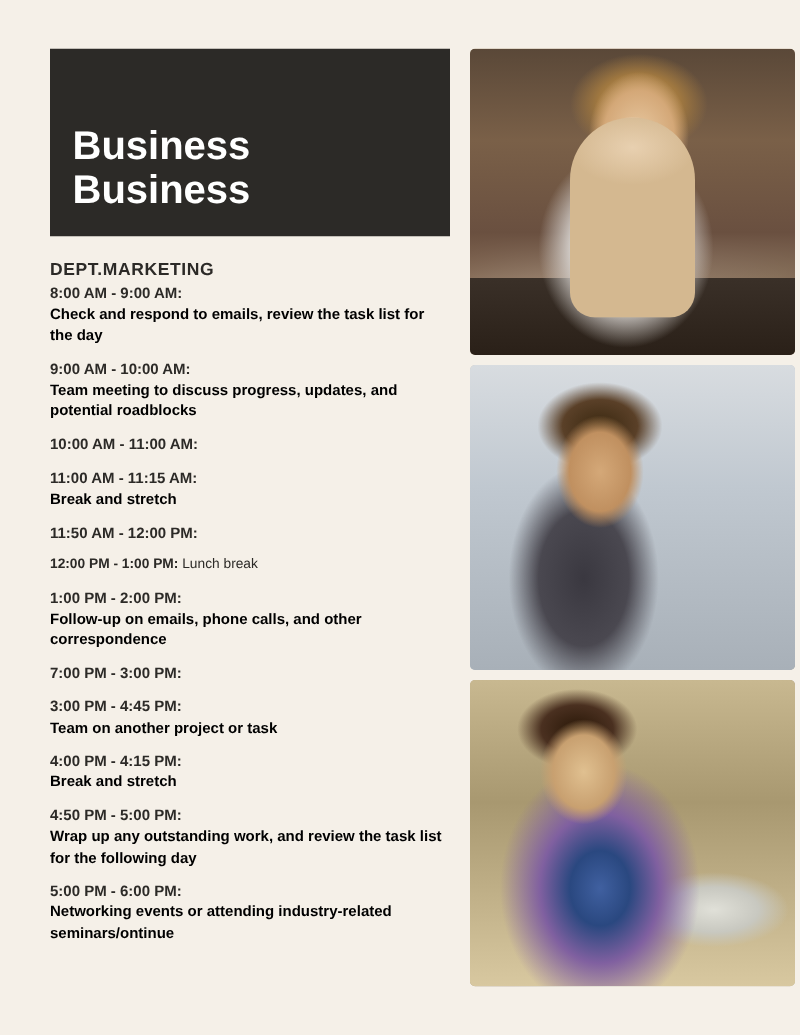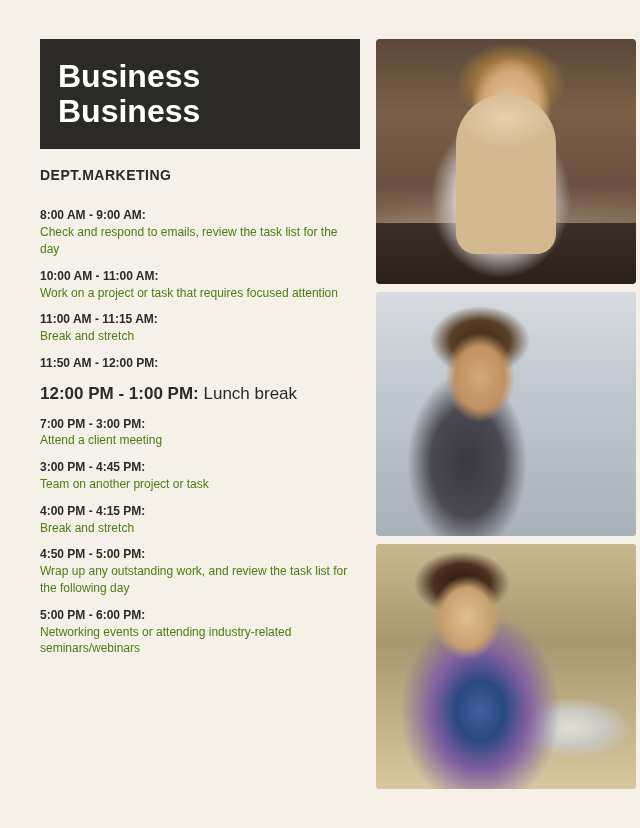--- a/index.html
+++ b/index.html
@@ -32,50 +32,51 @@
       color: white;
       padding: 20px 18px;
       margin-bottom: 18px;
       width: 100%;
     }
     .header-title {
       font-size: 32px;
       font-weight: 900;
       line-height: 1.1;
       color: white;
+      margin-top: 40px;
     }
     .dept-label {
       font-size: 14px;
       font-weight: 900;
       letter-spacing: 0.5px;
       color: #2c2a27;
-      margin-bottom: 24px;
+      margin-bottom: 3px;
       text-transform: uppercase;
     }
     .schedule-list {
       display: flex;
       flex-direction: column;
       gap: 10px;
     }
     .schedule-item {
       font-size: 12px;
       line-height: 1.4;
       color: #2c2a27;
     }
     .schedule-item .time {
       font-weight: 900;
       display: inline;
     }
     .schedule-item .desc {
       display: block;
-      color: #4d7c0f;
-      font-weight: 400;
+      color: #000000;
+      font-weight: 700;
     }
     .inline-item {
-      font-size: 17px;
+      font-size: 11px;
       color: #2c2a27;
     }
     .right-panel {
       width: 260px;
       flex-shrink: 0;
       display: flex;
       flex-direction: column;
       gap: 8px;
       margin-left: 16px;
     }
@@ -187,29 +188,31 @@
         <span>Business</span><br>
         <span>Business</span>
       </div>
     </div>
 
     <div class="dept-label">DEPT.MARKETING</div>
 
     <div class="schedule-list">
 
     <div class="schedule-item"><span class="time">8:00 AM - 9:00 AM:</span><span class="desc">Check and respond to emails, review the task list for the day</span></div>
-        <div class="schedule-item"><span class="time">10:00 AM - 11:00 AM:</span><span class="desc">Work on a project or task that requires focused attention</span></div>
+        <div class="schedule-item"><span class="time">9:00 AM - 10:00 AM:</span><span class="desc">Team meeting to discuss progress, updates, and potential roadblocks</span></div>
+        <div class="schedule-item"><span class="time">10:00 AM - 11:00 AM:</span></div>
         <div class="schedule-item"><span class="time">11:00 AM - 11:15 AM:</span><span class="desc">Break and stretch</span></div>
         <div class="schedule-item"><span class="time">11:50 AM - 12:00 PM:</span></div>
         <div class="schedule-item inline-item"><span class="time">12:00 PM - 1:00 PM:</span> <span>Lunch break</span></div>
-        <div class="schedule-item"><span class="time">7:00 PM - 3:00 PM:</span><span class="desc">Attend a client meeting</span></div>
+        <div class="schedule-item"><span class="time">1:00 PM - 2:00 PM:</span><span class="desc">Follow-up on emails, phone calls, and other correspondence</span></div>
+        <div class="schedule-item"><span class="time">7:00 PM - 3:00 PM:</span></div>
         <div class="schedule-item"><span class="time">3:00 PM - 4:45 PM:</span><span class="desc">Team on another project or task</span></div>
         <div class="schedule-item"><span class="time">4:00 PM - 4:15 PM:</span><span class="desc">Break and stretch</span></div>
         <div class="schedule-item"><span class="time">4:50 PM - 5:00 PM:</span><span class="desc">Wrap up any outstanding work, and review the task list for the following day</span></div>
-        <div class="schedule-item"><span class="time">5:00 PM - 6:00 PM:</span><span class="desc">Networking events or attending industry-related seminars/webinars</span></div>
+        <div class="schedule-item"><span class="time">5:00 PM - 6:00 PM:</span><span class="desc">Networking events or attending industry-related seminars/ontinue</span></div>
       </div>
   </div>
 
   <div class="right-panel">
     <div class="photo-placeholder photo-1">
       <div class="photo-woman-1"></div>
     </div>
     <div class="photo-placeholder photo-2">
       <div class="photo-woman-2"></div>
     </div>

